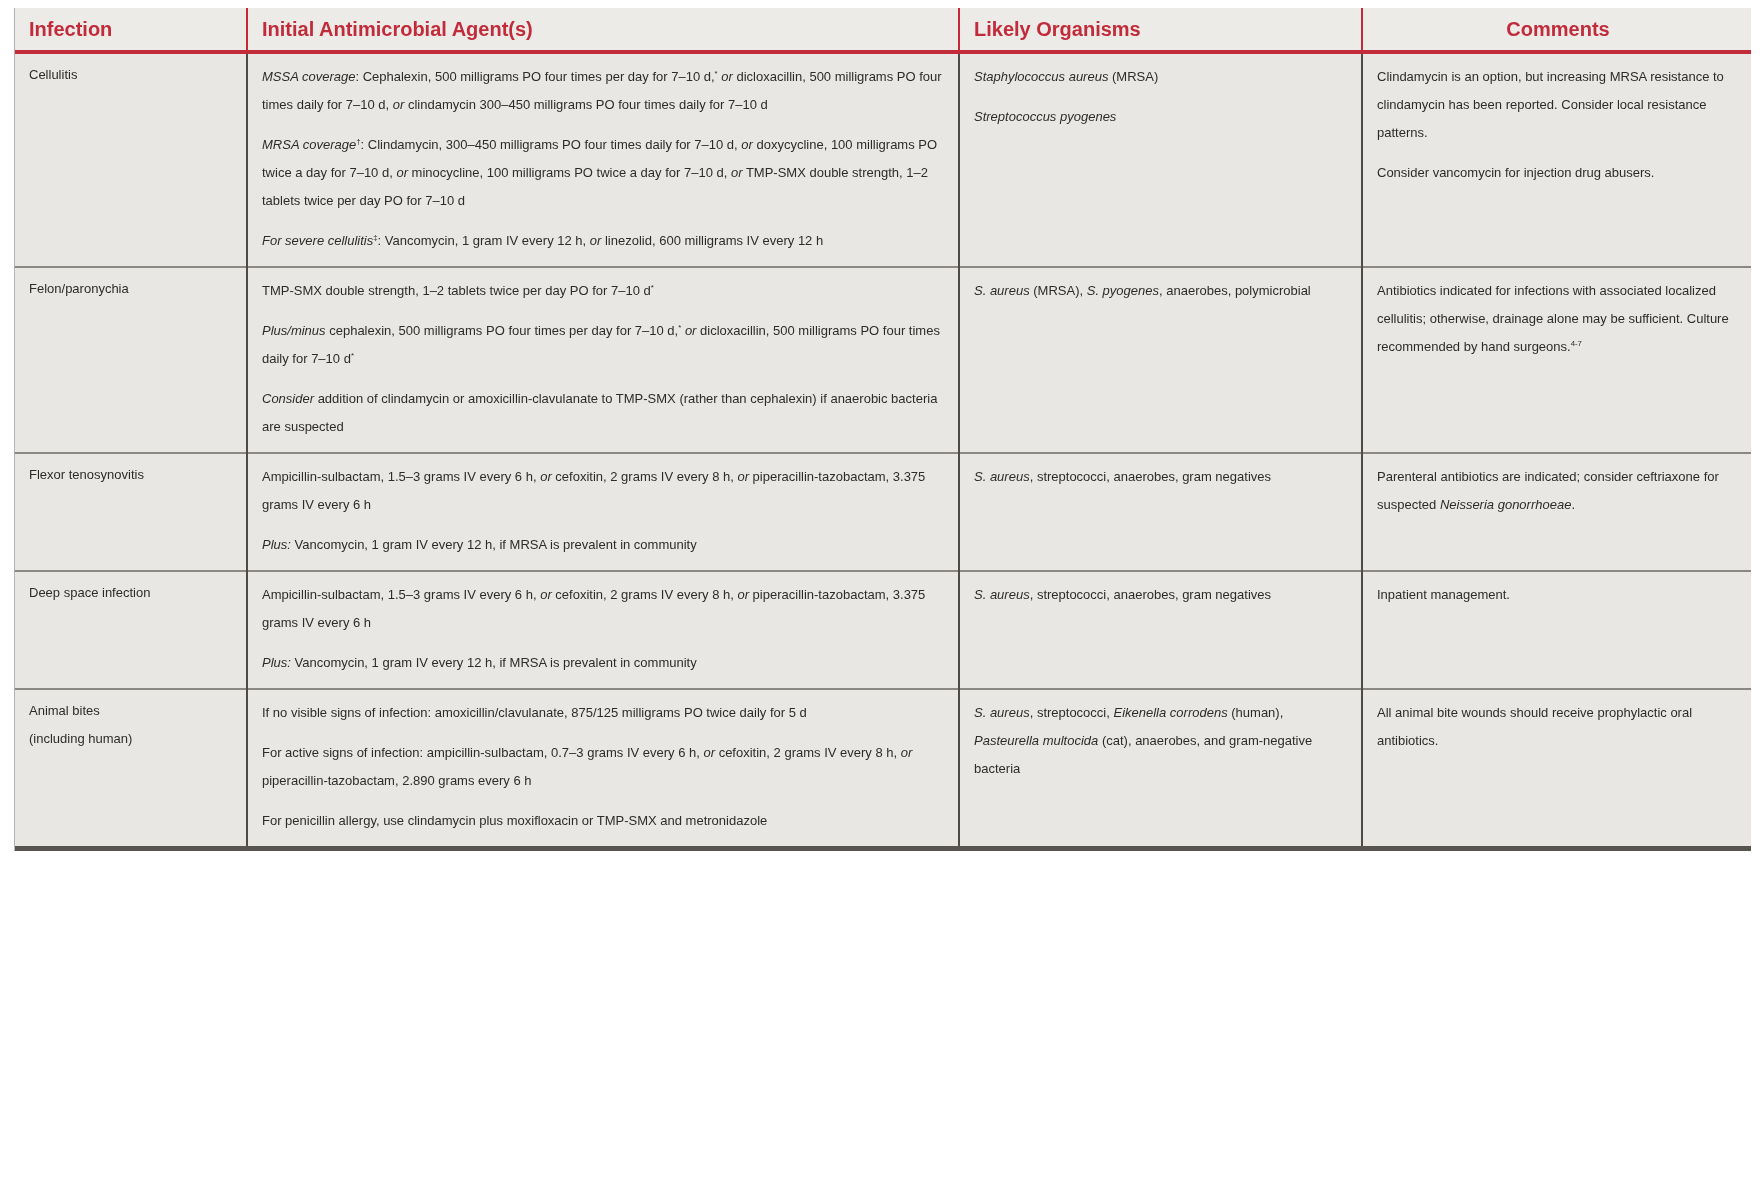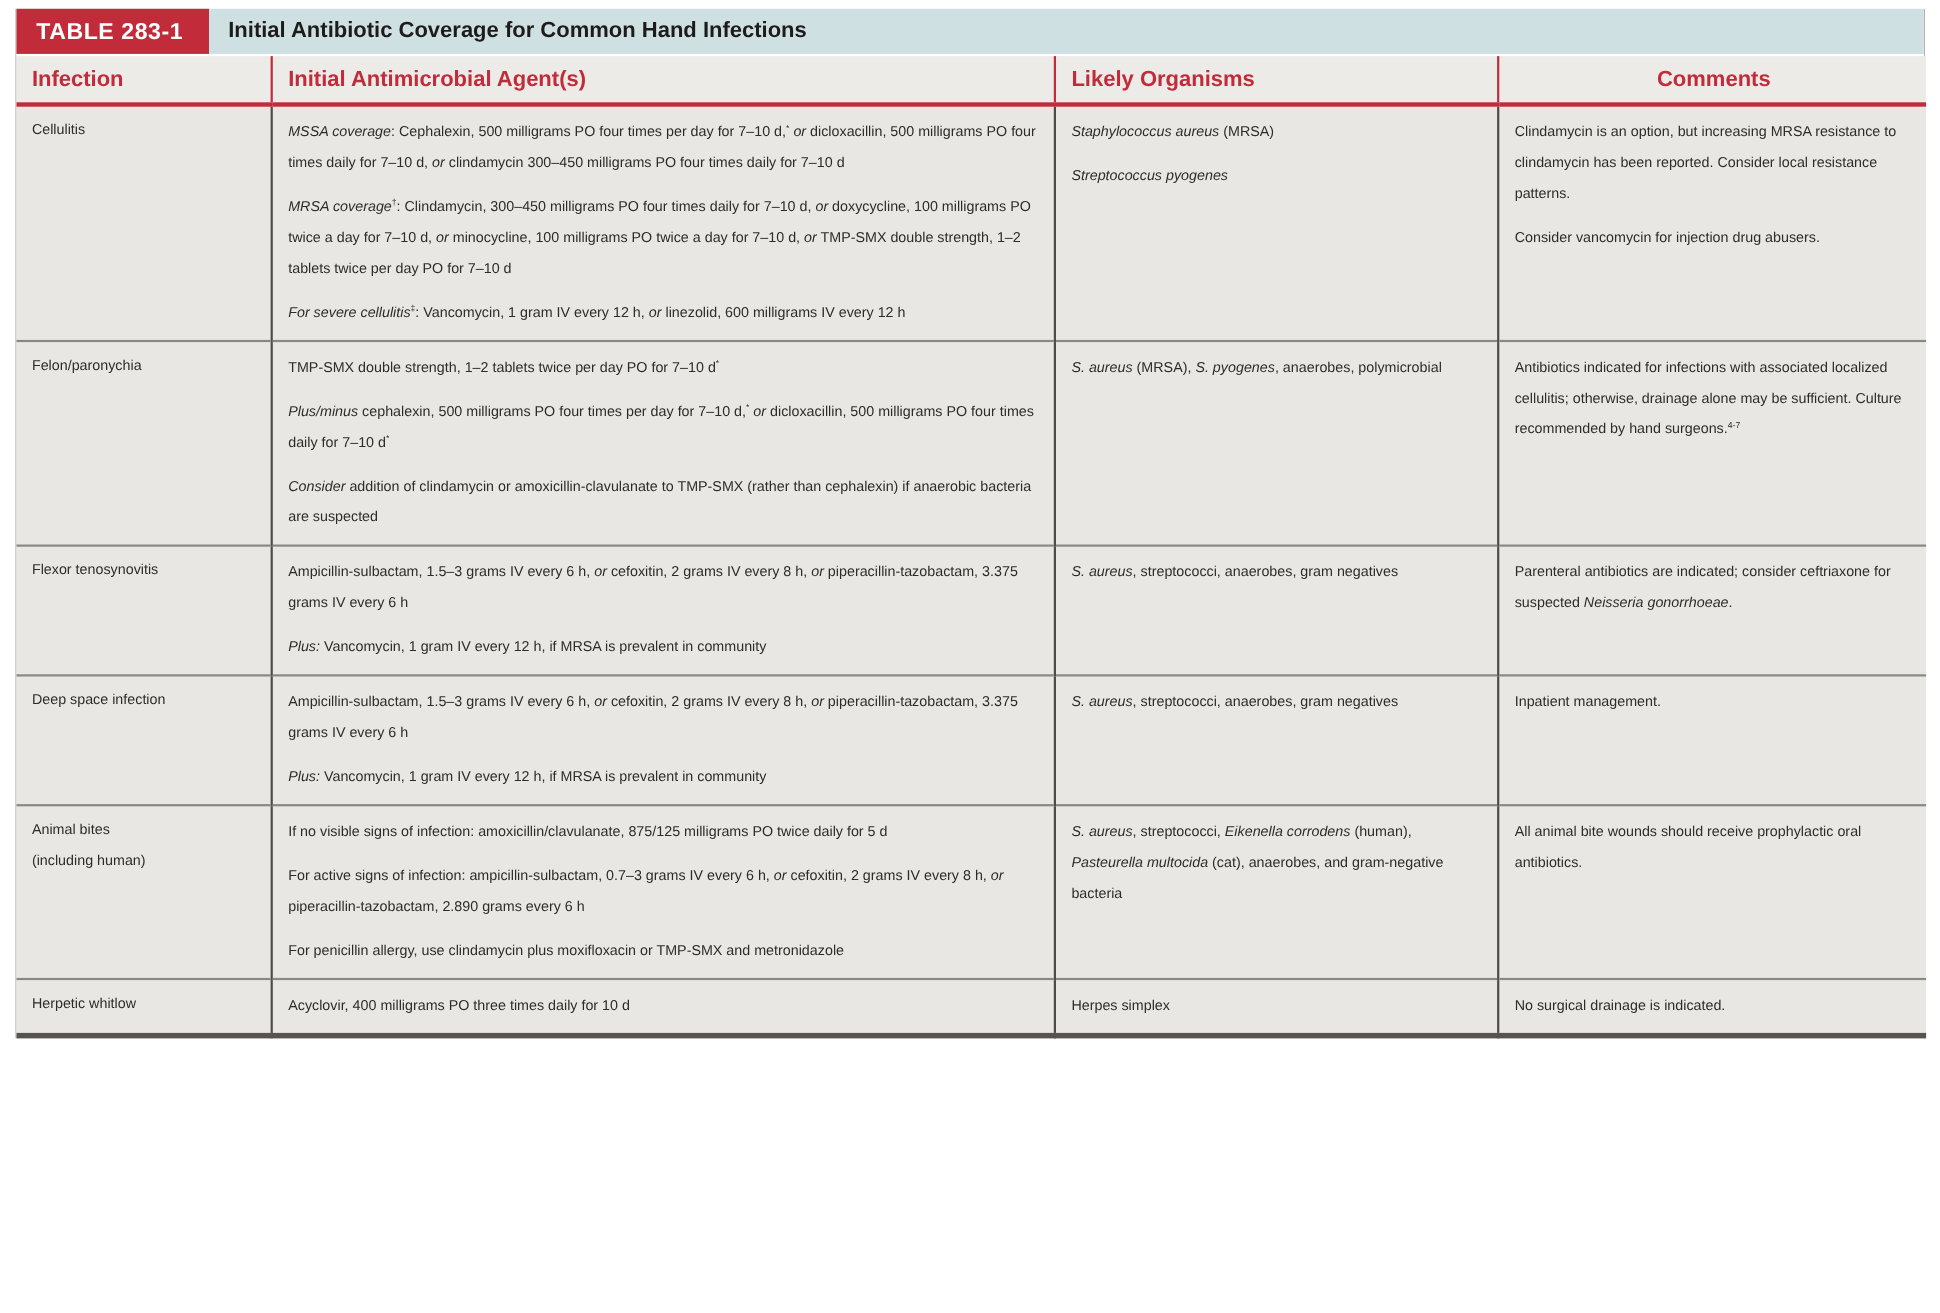--- a/index.html
+++ b/index.html
@@ -50,24 +50,20 @@
 
   
   .footnote { font-size:17.5px; color:#1e1d1c; padding:12px 2px 0 1px; line-height:24px; }
   .footnote p { margin:0; }
 </style>
 </head>
 <body>
 
 <div class="page">
   <div class="table-wrap">
-    <div class="title-bar">
-      <div class="title-label">TABLE 283-1</div>
-      <div class="title-text">Initial Antibiotic Coverage for Common Hand Infections</div>
-    </div>
     <table>
       <colgroup>
         <col style="width:232px">
         <col style="width:712px">
         <col style="width:403px">
         <col style="width:389px">
       </colgroup>
       <thead>
         <tr>
           <th>Infection</th>
@@ -151,30 +147,16 @@
               <p><span>For active signs of infection: ampicillin-sulbactam, 0.7–3 grams IV every 6 h, </span><span class="it">or</span><span> cefoxitin, 2 grams IV every 8 h, </span><span class="it">or</span><span> piperacillin-tazobactam, 2.890 grams every 6 h</span></p>
               <p><span>For penicillin allergy, use clindamycin plus moxifloxacin or TMP-SMX and metronidazole</span></p>
             </td>
             <td class="cell">
               <p><span class="it">S. aureus</span><span>, streptococci, </span><span class="it">Eikenella corrodens</span><span> (human), </span><span class="it">Pasteurella multocida</span><span> (cat), anaerobes, and gram-negative bacteria</span></p>
             </td>
             <td class="cell">
               <p><span>All animal bite wounds should receive prophylactic oral antibiotics.</span></p>
             </td>
           </tr>
-          <tr>
-            <td class="cell infection-cell">
-              <div>Herpetic whitlow</div>
-            </td>
-            <td class="cell">
-              <p><span>Acyclovir, 400 milligrams PO three times daily for 10 d</span></p>
-            </td>
-            <td class="cell">
-              <p><span>Herpes simplex</span></p>
-            </td>
-            <td class="cell">
-              <p><span>No surgical drainage is indicated.</span></p>
-            </td>
-          </tr>
         </tbody>
     </table>
   </div>
 </div>
 
 </body></html>

